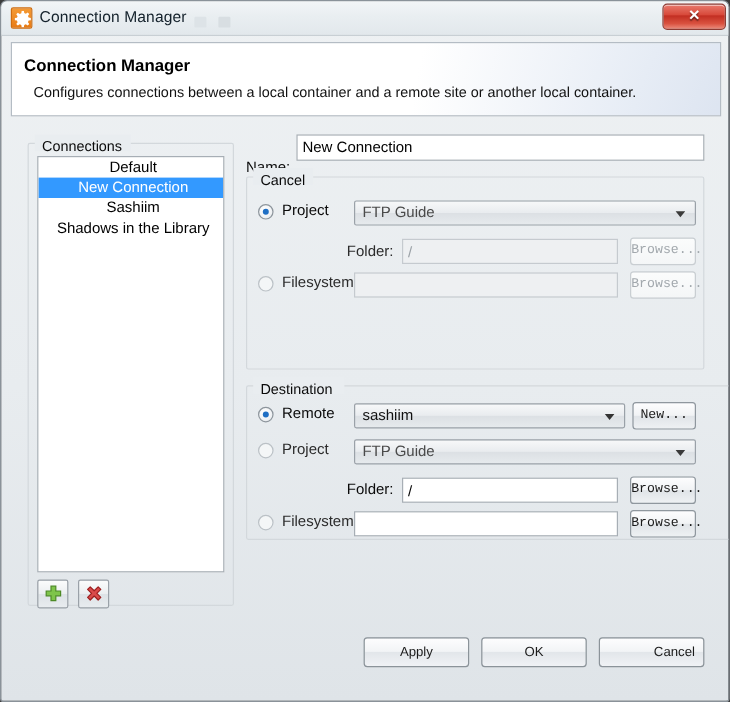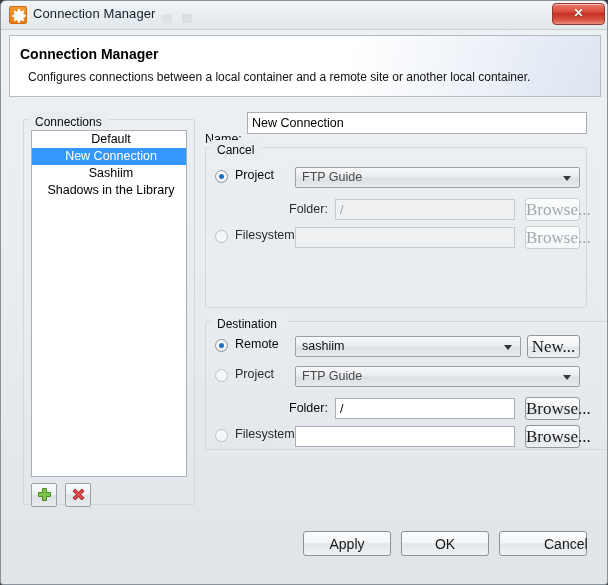--- a/index.html
+++ b/index.html
@@ -245,22 +245,22 @@
     border-color: #c5cacf;
     color: #9aa0a6;
   }
 
   .btn {
     position: absolute;
     height: 23px;
     border: 1px solid #8f979e;
     border-radius: 3px;
     background: linear-gradient(to bottom, #fdfdfe 0%, #f1f3f5 48%, #e0e4e8 52%, #eef1f3 100%);
-    font-family: Liberation Serif, serif;
-    font-size: 17px;
+    font-family: Liberation Mono, monospace;
+    font-size: 11px;
     color: #1a1a1a;
     cursor: pointer;
     line-height: 21px;
     padding: 0;
   }
   .btn.disabled {
     color: #a2a8ad;
     border-color: #c9ced2;
     background: linear-gradient(to bottom, #fbfcfc 0%, #f4f6f7 100%);
     cursor: default;
@@ -275,21 +275,21 @@
 
   
   #footer { position: absolute; left: 0; top: 530px; width: 608px; height: 40px; }
   .footer-btn {
     position: absolute; top: 0;
     width: 88px; height: 25px;
     border: 1px solid #8b9399;
     border-radius: 3px;
     background: linear-gradient(to bottom, #fdfdfe 0%, #f2f4f6 47%, #e2e6ea 51%, #f0f2f5 100%);
     font-family: "Liberation Sans", sans-serif;
-    font-size: 14px;
+    font-size: 11px;
     color: #1a1a1a;
     cursor: pointer;
   }
   #btn-apply  { left: 302px; }
   #btn-ok     { left: 400px; }
   #btn-cancel { left: 498px; padding-left: 44px; }
 </style>
 </head>
 <body>
 

